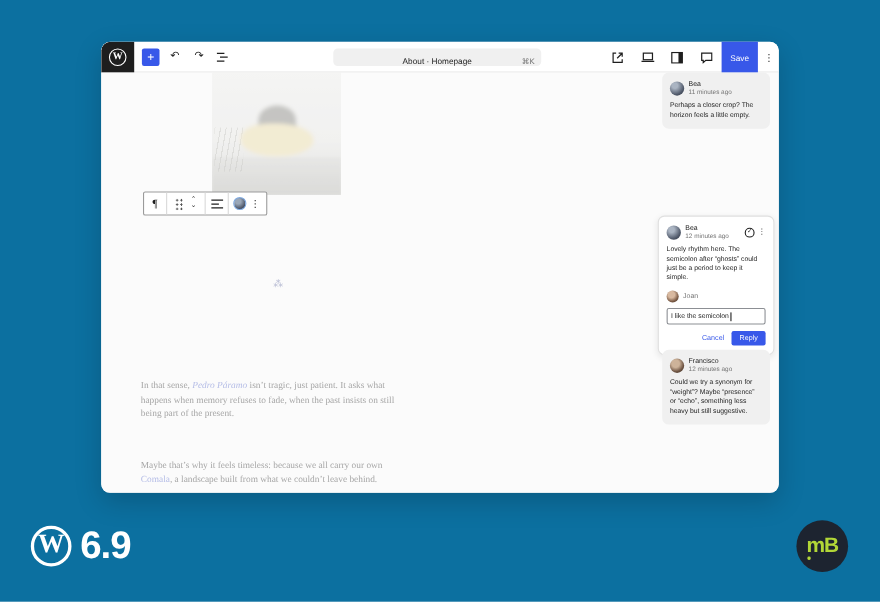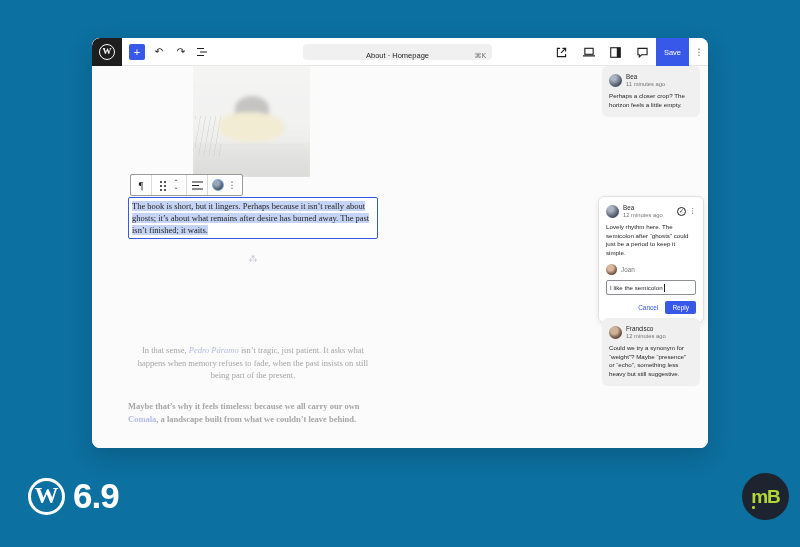--- a/index.html
+++ b/index.html
@@ -136,21 +136,21 @@
   .dim-sep {
     position:absolute; left:36px; top:188px; width:250px; text-align:center;
     color:#b9bdd4; font-size:9px; font-family:"DejaVu Sans", sans-serif;
   }
   .dim-para {
     position:absolute; left:36px; width:250px;
     font-size:8.5px; line-height:12.5px; color:#a6a6a6;
   }
   .dim-para .plink { color:#b4bce6; }
   .dim-para .plink.em { font-style:italic; }
-  .p1 { top:219px; } .p2 { top:278px;text-align:center; } .p3 { top:334px;font-weight:bold; }
+  .p1 { top:219px; } .p2 { top:278px; } .p3 { top:350px; }
 
   
   .comment-card {
     position:absolute; border-radius:6px; padding:7px 7px 8px;
     background:#f0f0f0;
   }
   .card-0 { left:510px; top:0;    width:98px; }
   .card-1 { left:506px; top:130px; width:106px; background:#fff;
             border:1px solid #e0e0e0; box-shadow:0 2px 6px rgba(0,0,0,.08); }
   .card-2 { left:510px; top:252px; width:98px; }
@@ -188,21 +188,21 @@
 
   
   .wp-badge { position:absolute; left:28px; top:476px; display:flex; align-items:center; gap:8px; }
   .wp-badge-ring {
     width:37px; height:37px; border:3px solid #fff; border-radius:50%;
     color:#fff; display:flex; align-items:center; justify-content:center;
     font-family:"Liberation Serif", serif; font-weight:bold; font-size:24px; padding-bottom:2px;
   }
   .wp-version { color:#fff; font-size:35px; font-weight:bold; letter-spacing:-1px; }
   .mb-badge {
-    position:absolute; left:742px; top:473px; width:47px; height:47px;
+    position:absolute; left:724px; top:473px; width:47px; height:47px;
     background:#1d2430; border-radius:50%;
     display:flex; align-items:center; justify-content:center;
   }
   .mb-text { color:#b2d737; font-size:19px; font-weight:bold; letter-spacing:-1px; position:relative; }
   .mb-dot { position:absolute; left:1px; bottom:-1px; width:2.5px; height:2.5px; border-radius:50%; background:#b2d737; }
 </style>
 </head>
 <body>
 
 <div class="window">
@@ -297,23 +297,20 @@
         </div>
       </div>
       <div class="bt-group">
         <div class="bt-btn">
             <div class="bt-avatar"></div>
           </div>
         <div class="bt-btn">⋮</div>
       </div>
     </div>
 
-    <div class="selected-block">
-      <p class="serif"><span class="hl">The book is short, but it lingers. Perhaps because it isn’t really about ghosts; it’s about what remains after desire has burned away. The past isn’t finished; it waits.</span></p>
-    </div>
 
     <div class="dim-sep">⁂</div>
 
     <p class="dim-para serif p2"><span>In that sense, </span><span class="plink em">Pedro Páramo</span><span> isn’t tragic, just patient. It asks what happens when memory refuses to fade, when the past insists on still being part of the present.</span></p>
     <p class="dim-para serif p3"><span>Maybe that’s why it feels timeless: because we all carry our own </span><span class="plink">Comala</span><span>, a landscape built from what we couldn’t leave behind.</span></p>
 
     <div class="comment-card card-0">
       <div class="c-head">
         <div class="c-avatar"></div>
         <div class="c-meta">

